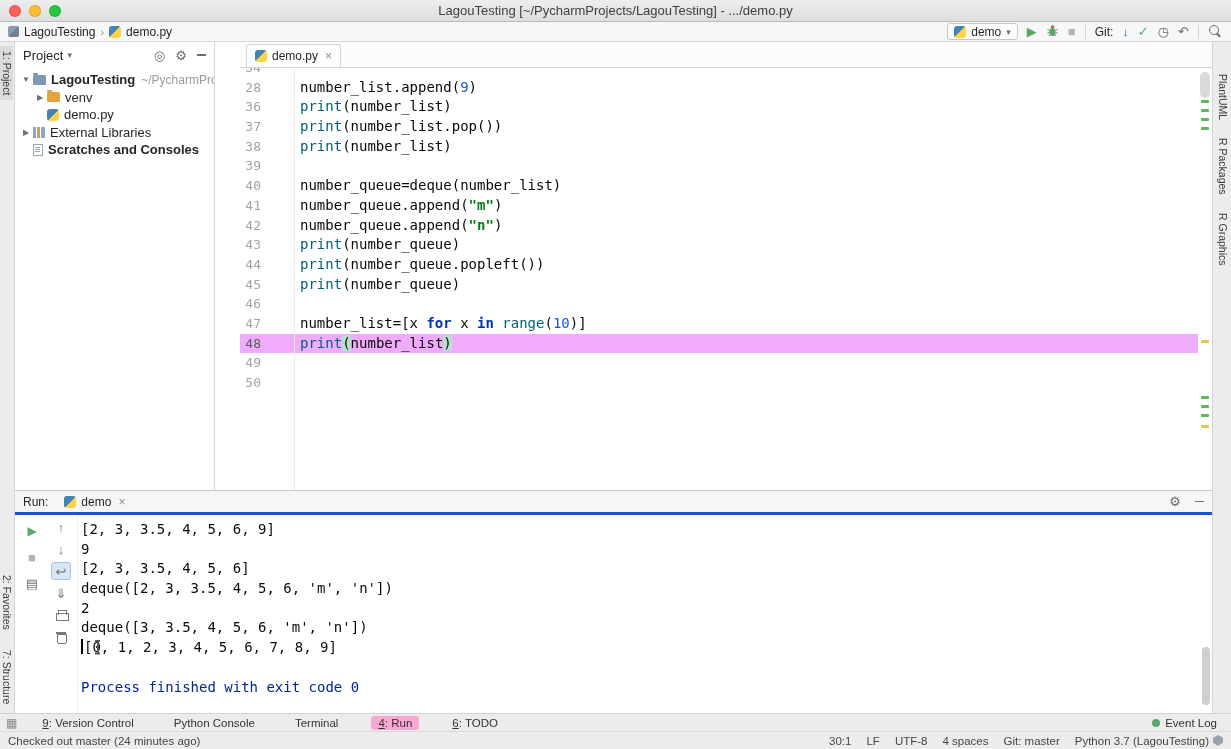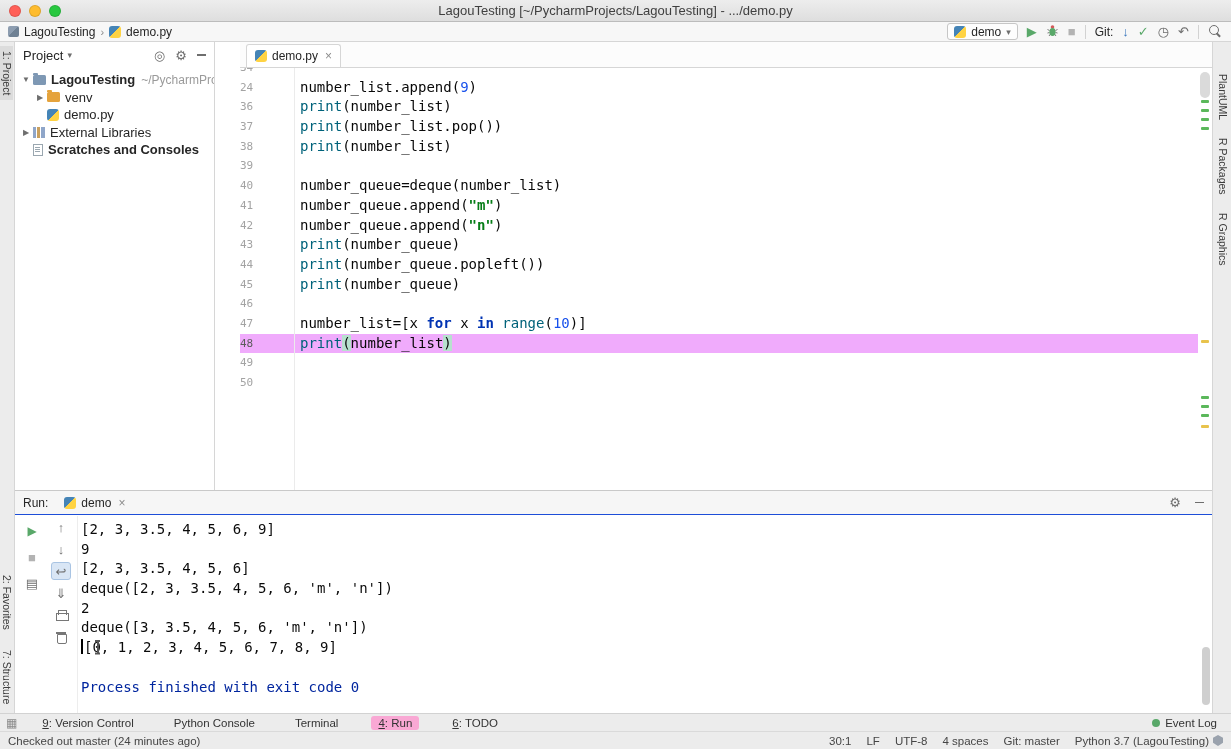--- a/index.html
+++ b/index.html
@@ -62,37 +62,37 @@
   
   .editor-area{position:absolute;left:240px;top:42px;right:19px;height:448px;background:#fff}
   .tabbar{height:26px;border-bottom:1px solid #d6d6d6;background:#fcfcfc;display:flex;align-items:stretch;padding-left:6px}
   .etab{display:flex;align-items:center;gap:5px;font-size:12px;background:#fff;border:1px solid #d6d6d6;border-bottom:none;padding:0 8px;margin-top:2px;border-radius:3px 3px 0 0}
   .tab-close{color:#8c8c8c;font-size:12px;margin-left:2px}
   .editor-content{position:absolute;left:0;top:26px;right:14px;bottom:0;overflow:hidden;font-family:"DejaVu Sans Mono",monospace;font-size:14px}
   .gutter-line{position:absolute;left:54px;top:0;bottom:0;width:1px;background:#ebebeb}
   .lines-holder{margin-top:-10px}
   .code-line{display:flex;height:19.7px;line-height:19.7px;white-space:pre}
   .code-line.current{background:#f0abfc}
-  .ln{width:54px;padding-right:33px;text-align:left;color:#a3a3a3;font-size:11px;flex:none}
+  .ln{width:54px;padding-right:33px;text-align:right;color:#a3a3a3;font-size:13px;flex:none}
   .code-line.current .ln{color:#5c5c5c}
   .code{padding-left:6px}
   .tk-p{color:#080808}
   .tk-kw{color:#0033B3;font-weight:bold}
   .tk-fn{color:#00627A}
   .tk-str{color:#067D17;font-weight:bold}
   .tk-num{color:#1750EB}
   .tk-match{color:#080808;background:#b7e1ce}
   .escroll{position:absolute;right:0;top:26px;width:14px;bottom:0}
   .sb-thumb{position:absolute;left:2px;right:2px;top:4px;height:26px;background:#dadada;border-radius:5px}
   .mark{position:absolute;left:3px;width:8px;height:3px;border-radius:1px;background:#5bb85b}
   .mark.yellow{background:#e8c34c}
 
   
   .run-panel{position:absolute;left:15px;top:490px;right:19px;bottom:36px;background:#fff;border-top:1px solid #c9c9c9}
-  .run-header{height:24px;background:#f6f6f6;border-bottom:1px solid #1d4ed8;display:flex;align-items:center;padding:0 8px;gap:10px;font-size:12px}
+  .run-header{height:24px;background:#f6f6f6;border-bottom:3px solid #1d4ed8;display:flex;align-items:center;padding:0 8px;gap:10px;font-size:12px}
   .rtab{display:flex;align-items:center;gap:5px;padding:2px 6px}
   .rh-icons{margin-left:auto;display:flex;gap:14px;color:#6e6e6e;font-size:13px;align-items:center}
   .run-body{position:absolute;top:25px;left:0;right:0;bottom:0;background:#fff}
   .rtb1{position:absolute;left:5px;top:6px;width:24px;display:flex;flex-direction:column;gap:8px;align-items:center}
   .rtb2{position:absolute;left:33px;top:2px;width:26px;display:flex;flex-direction:column;gap:4px;align-items:center}
   .tb-sep{position:absolute;left:62px;top:0;bottom:0;width:1px;background:#ededed}
   .rtb-btn{width:20px;height:18px;display:flex;align-items:center;justify-content:center;font-size:13px;color:#6e6e6e}
   .rtb-btn.green{color:#59A869;font-size:12px}
   .rtb-btn.gray{color:#b3b3b3}
   .rtb-btn.selected{background:#d9e6f5;border:1px solid #a9c4e3;border-radius:3px}
@@ -224,21 +224,21 @@
     <div class="tabbar">
       <div class="etab">
         <span class="ic-py"></span>
         <span>demo.py</span>
         <span class="tab-close">×</span>
       </div>
     </div>
     <div class="editor-content">
       <div class="lines-holder" id="editor-lines">
           <div class="code-line"><div class="ln">34</div><div class="code"></div></div>
-          <div class="code-line"><div class="ln">24</div><div class="code"><span class="tk-p">number_list.append(</span><span class="tk-num">9</span><span class="tk-p">)</span></div></div>
+          <div class="code-line"><div class="ln">28</div><div class="code"><span class="tk-p">number_list.append(</span><span class="tk-num">9</span><span class="tk-p">)</span></div></div>
           <div class="code-line"><div class="ln">36</div><div class="code"><span class="tk-fn">print</span><span class="tk-p">(number_list)</span></div></div>
           <div class="code-line"><div class="ln">37</div><div class="code"><span class="tk-fn">print</span><span class="tk-p">(number_list.pop())</span></div></div>
           <div class="code-line"><div class="ln">38</div><div class="code"><span class="tk-fn">print</span><span class="tk-p">(number_list)</span></div></div>
           <div class="code-line"><div class="ln">39</div><div class="code"></div></div>
           <div class="code-line"><div class="ln">40</div><div class="code"><span class="tk-p">number_queue=deque(number_list)</span></div></div>
           <div class="code-line"><div class="ln">41</div><div class="code"><span class="tk-p">number_queue.append(</span><span class="tk-str">"m"</span><span class="tk-p">)</span></div></div>
           <div class="code-line"><div class="ln">42</div><div class="code"><span class="tk-p">number_queue.append(</span><span class="tk-str">"n"</span><span class="tk-p">)</span></div></div>
           <div class="code-line"><div class="ln">43</div><div class="code"><span class="tk-fn">print</span><span class="tk-p">(number_queue)</span></div></div>
           <div class="code-line"><div class="ln">44</div><div class="code"><span class="tk-fn">print</span><span class="tk-p">(number_queue.popleft())</span></div></div>
           <div class="code-line"><div class="ln">45</div><div class="code"><span class="tk-fn">print</span><span class="tk-p">(number_queue)</span></div></div>

